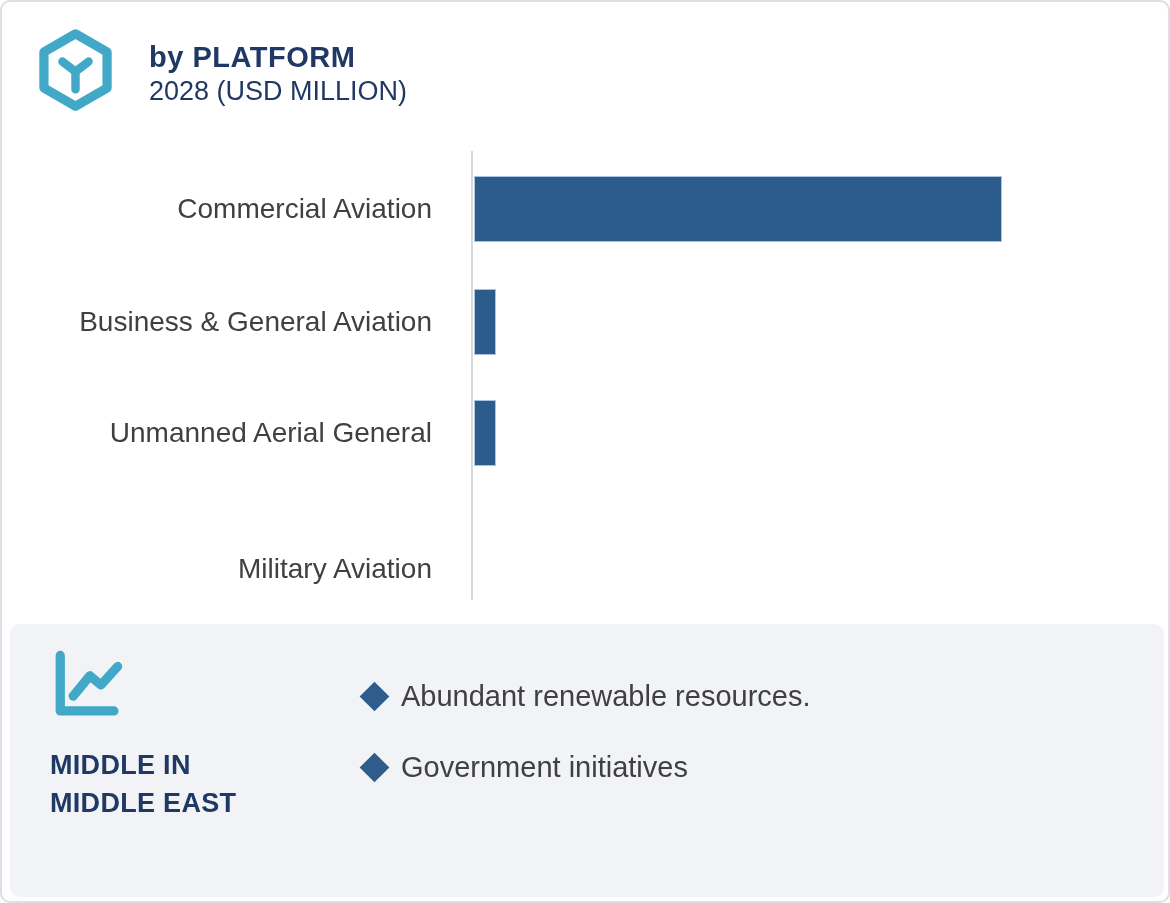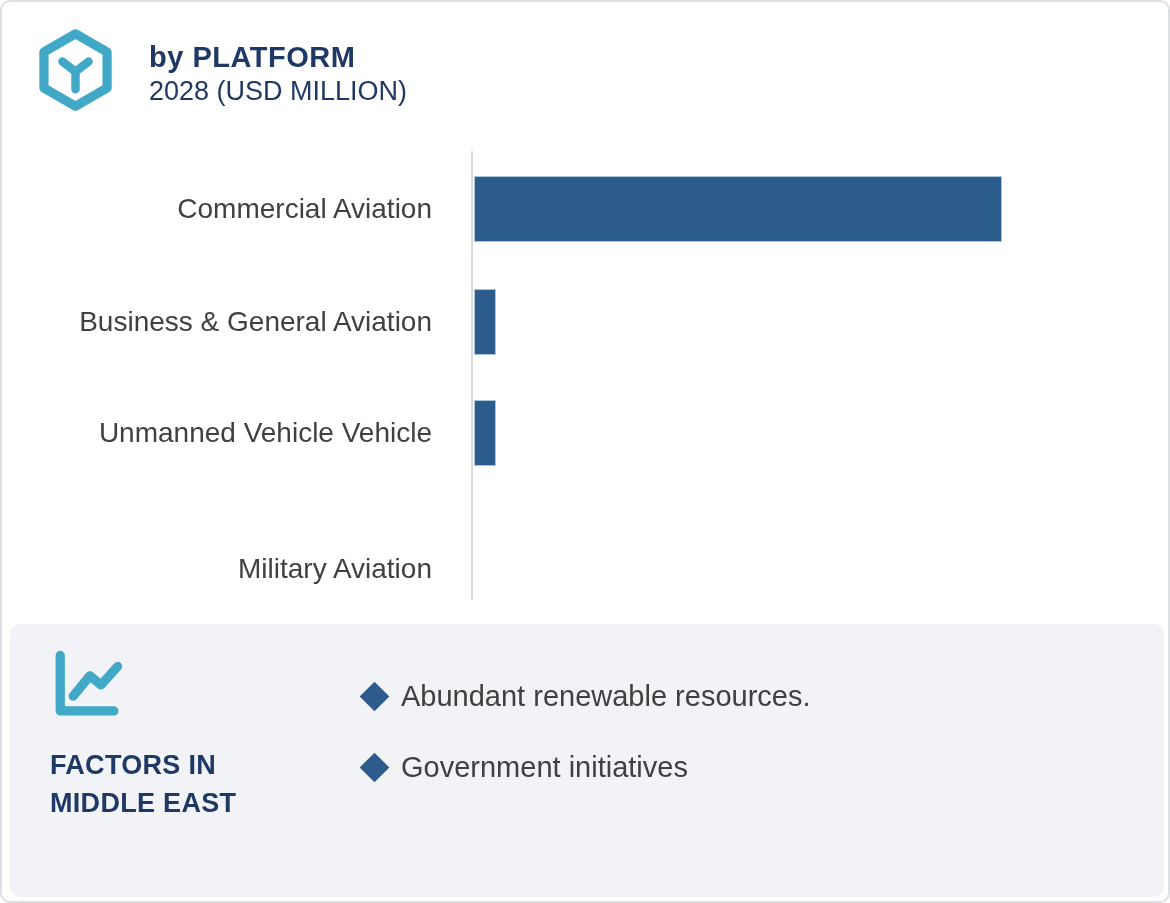--- a/index.html
+++ b/index.html
@@ -105,38 +105,38 @@
       <div class="cat-label">Commercial Aviation</div>
       <div class="bar-fill" style="width: 528px;"></div>
     </div>
 
     <div class="row row-1">
       <div class="cat-label">Business &amp; General Aviation</div>
       <div class="bar-fill" style="width: 22px;"></div>
     </div>
 
     <div class="row row-2">
-      <div class="cat-label">Unmanned Vehicle Vehicle</div>
+      <div class="cat-label">Unmanned Aerial General</div>
       <div class="bar-fill" style="width: 22px;"></div>
     </div>
 
     <div class="row row-3">
       <div class="cat-label">Military Aviation</div>
       <div class="bar-fill zero" style="width: 0px;"></div>
     </div>
   </div>
 
   <div class="panel">
     <svg class="chart-line-icon" viewBox="0 0 80 80">
       <path d="M10,8 L10,68 L68,68" fill="none" stroke="#41a8c8" stroke-width="10" stroke-linecap="round" stroke-linejoin="round"></path>
       <path d="M24,52 L42,30 L54,40 L72,20" fill="none" stroke="#41a8c8" stroke-width="10" stroke-linecap="round" stroke-linejoin="round"></path>
     </svg>
 
     <div class="factors-heading">
-      <div>FACTORS IN</div>
+      <div>MIDDLE IN</div>
       <div>MIDDLE EAST</div>
     </div>
 
     <div class="bullets">
       <div class="bullet">
         <span class="diamond"></span>
         <span class="bullet-text">Abundant renewable resources.</span>
       </div>
       <div class="bullet">
         <span class="diamond"></span>

